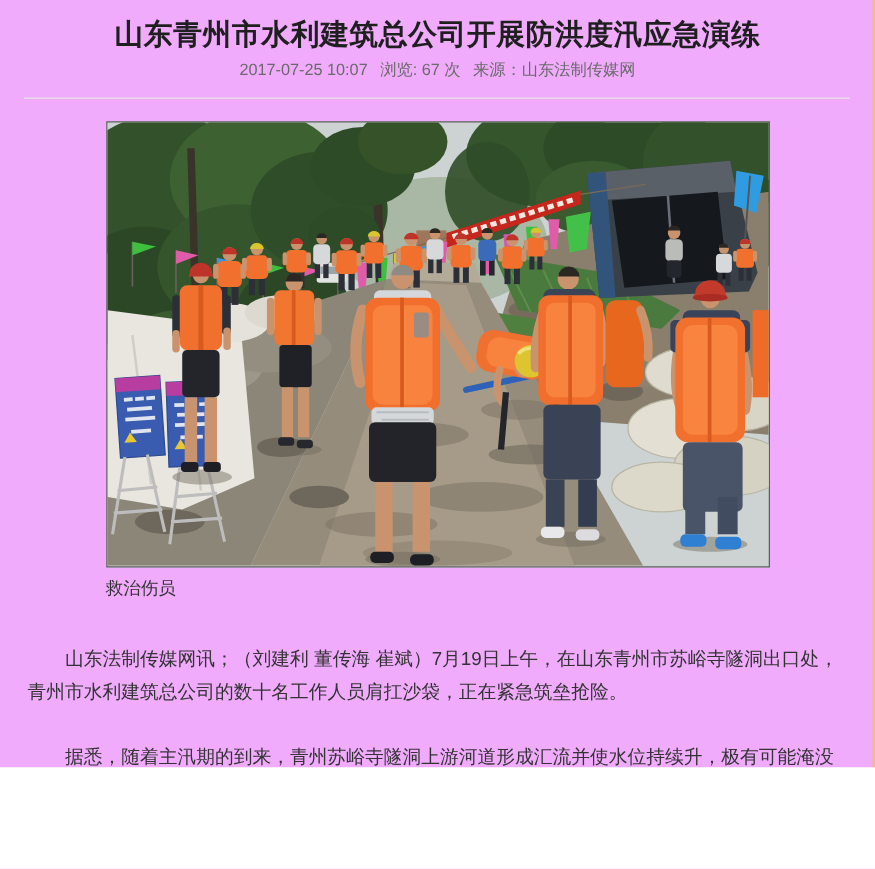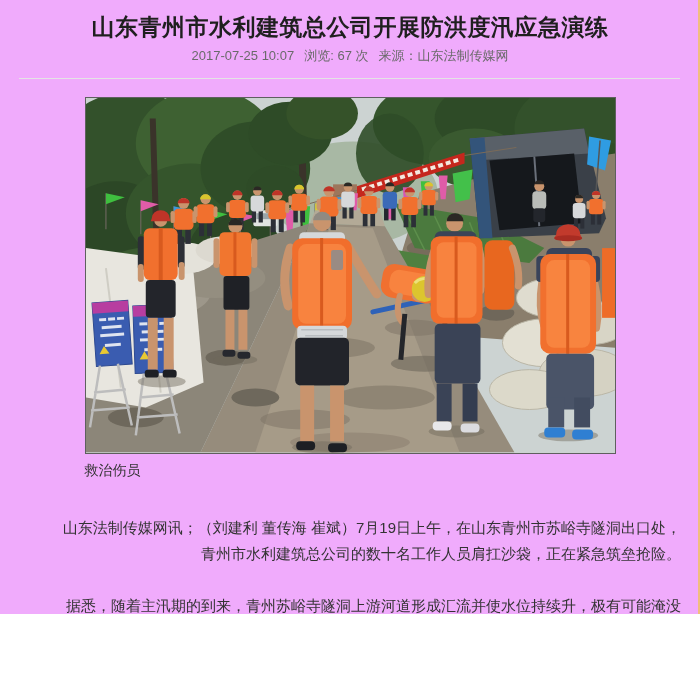--- a/index.html
+++ b/index.html
@@ -8,21 +8,21 @@
   .right-accent{position:absolute;top:0;right:0;width:2px;height:695px;background:#f1bd7e;}
   .title{padding:13px 30px 0;margin:0;font-size:23px;line-height:28px;font-weight:bold;
          color:#1f1f1f;text-align:center;letter-spacing:.5px;}
   .meta{margin-top:6px;text-align:center;font-size:13px;color:#6a6a6a;}
   .meta span{margin:0 5px;}
   .divider{margin:13px 20px 0 19px;border:0;border-top:1px solid #e4e4e4;height:0;}
   .photo-fig{width:531px;margin:18px auto 0;padding:0;}
   .photo-frame{border:1px solid #5f5f5f;line-height:0;background:#ccd3d2;}
   .caption{margin-top:7px;text-align:left;font-size:14px;color:#333;line-height:18px;}
   .article{margin:36px 7px 0 10px;font-size:15px;line-height:26px;color:#333;}
-  .article p{margin:0 12px 26px;text-indent:2em;text-align:right;}
+  .article p{margin:0 12px 26px;text-indent:2em;}
 </style>
 </head>
 <body>
 
 <div class="page">
   <div class="right-accent"></div>
 
   <h1 class="title">山东青州市水利建筑总公司开展防洪度汛应急演练</h1>
 
   <div class="meta"><span>2017-07-25 10:07</span><span>浏览: 67 次</span><span>来源：山东法制传媒网</span></div>

